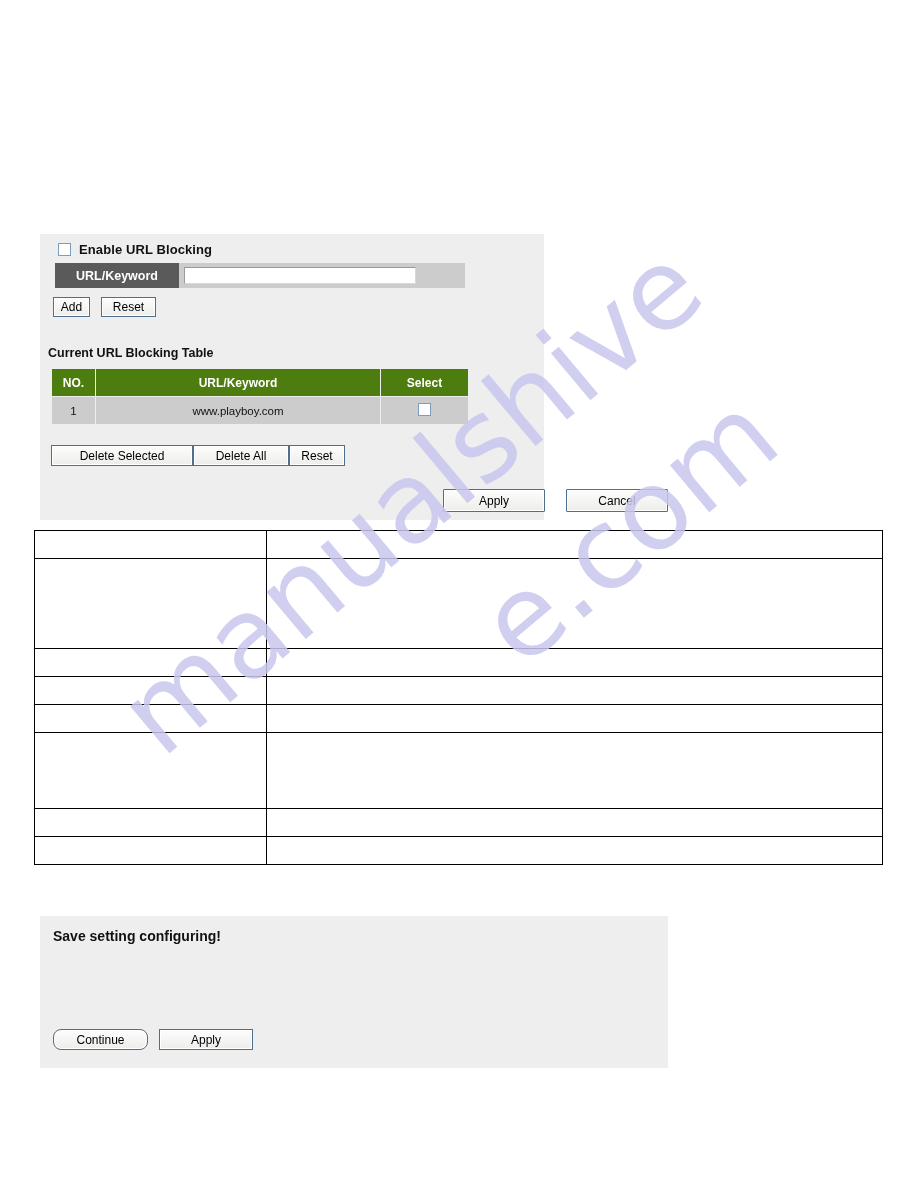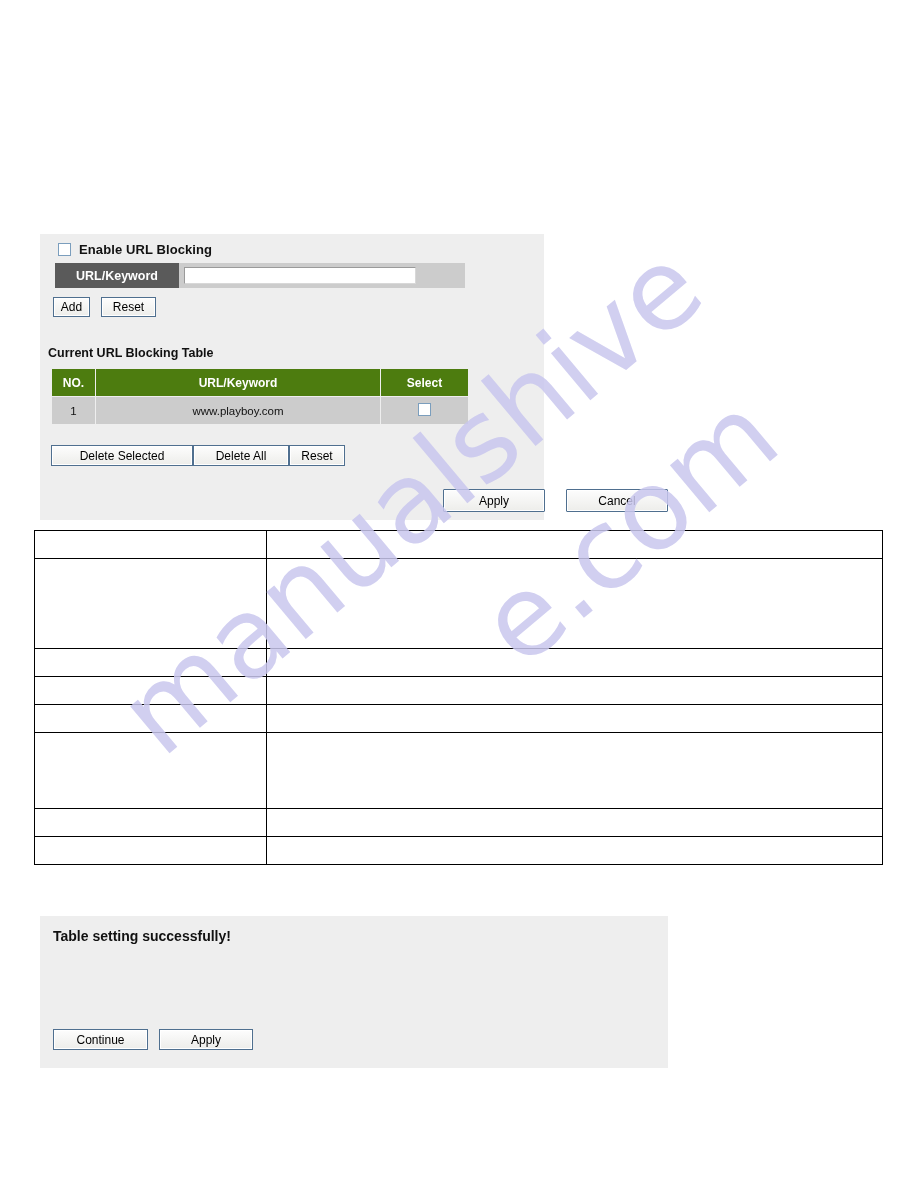--- a/index.html
+++ b/index.html
@@ -279,21 +279,21 @@
     line-height: 1.25;
   }
   #save-btn-row {
     position: absolute;
     left: 13px;
     top: 113px;
     display: flex;
     gap: 11px;
   }
   #save-btn-row .btn { height: 21px; }
-  #btn-continue { width: 95px; }
+  #btn-continue { width: 95px; border-radius: 8px; }
   #btn-apply-save { width: 94px; }
 </style>
 </head>
 <body>
 
 <div id="watermark-layer">
   <span class="watermark-text wm-a">manualshive</span>
   <span class="watermark-text wm-b">e.com</span>
 </div>
 
@@ -394,18 +394,18 @@
       <td></td>
     </tr>
     <tr style="height:28px">
       <td></td>
       <td></td>
     </tr>
   </tbody>
 </table>
 
 <div class="panel" id="save-result-panel">
-  <div id="save-title">Table setting successfully!</div>
+  <div id="save-title">Save setting configuring!</div>
   <div id="save-btn-row">
     <button class="btn" id="btn-continue">Continue</button>
     <button class="btn" id="btn-apply-save">Apply</button>
   </div>
 </div>
 
 </body></html>

